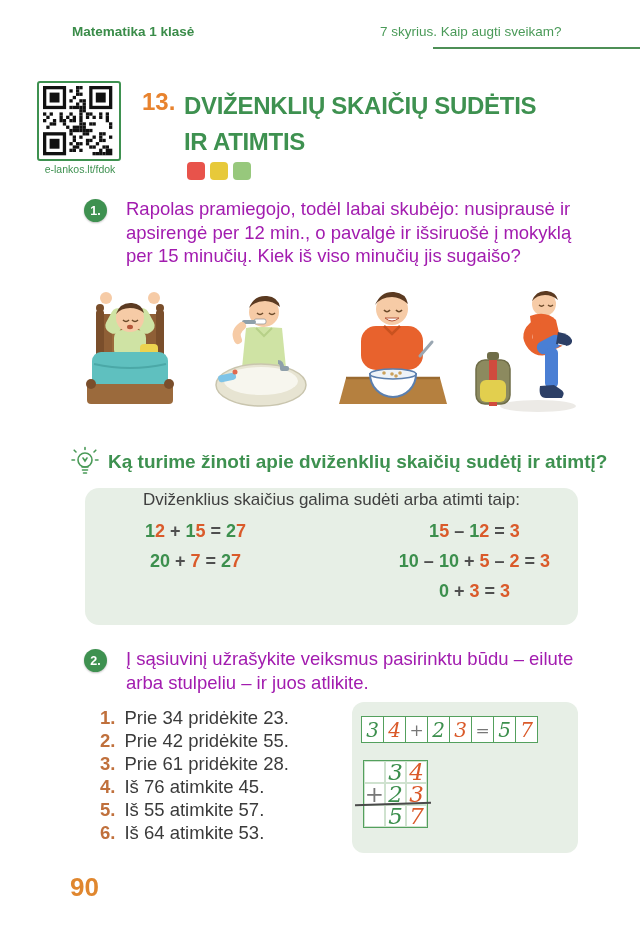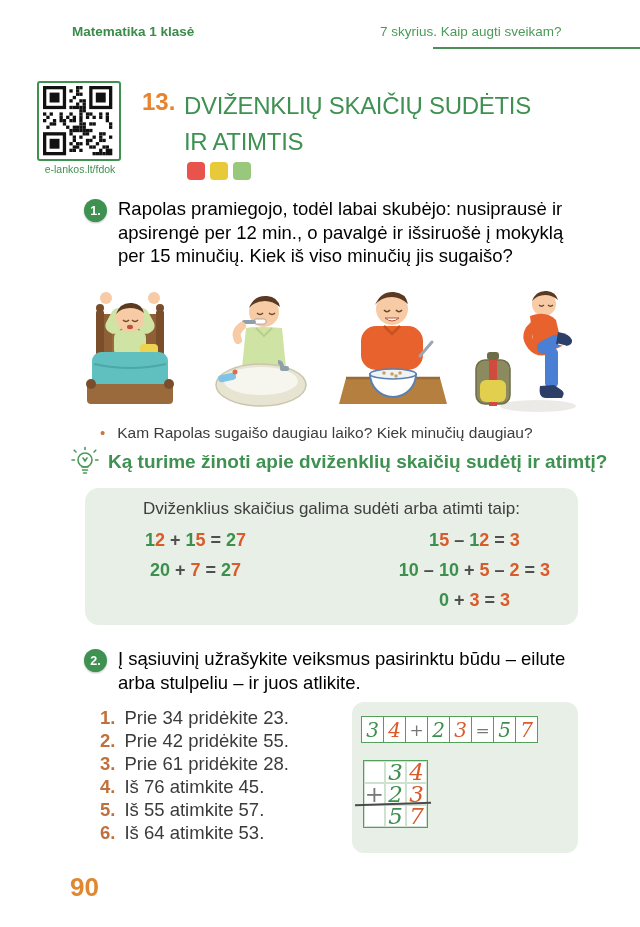--- a/index.html
+++ b/index.html
@@ -10,39 +10,39 @@
   
   .hdr-left{position:absolute;left:72px;top:24px;font-size:13.5px;font-weight:bold;color:#3a8c49;}
   .hdr-right{position:absolute;left:380px;top:24px;width:200px;font-size:13.5px;color:#4a9a58;text-align:left;}
   .hdr-rule{position:absolute;left:433px;top:47px;width:207px;height:2px;background:#4d8f56;}
   
   .qr-frame{position:absolute;left:37px;top:81px;width:84px;height:80px;border:2px solid #3e9150;border-radius:3px;background:#fff;box-sizing:border-box;}
   .qr-frame svg{position:absolute;left:4px;top:3px;}
   .qr-caption{position:absolute;left:24px;top:163px;width:112px;text-align:center;font-size:10.5px;color:#3e9150;}
   
   .lesson-number{position:absolute;left:142px;top:88px;font-size:24px;font-weight:bold;color:#e8832e;}
-  .lesson-title{position:absolute;left:184px;top:88px;width:420px;font-size:24px;line-height:36px;font-weight:normal;color:#3e9150;letter-spacing:-0.3px;}
+  .lesson-title{position:absolute;left:184px;top:88px;width:420px;font-size:24px;line-height:36px;font-weight:bold;color:#3e9150;letter-spacing:-0.3px;}
   .squares{position:absolute;left:187px;top:162px;display:flex;gap:5px;}
   .squares div{width:18px;height:18px;border-radius:4px;}
   
   .badge{position:absolute;width:23px;height:23px;border-radius:50%;background:#3e9150;color:#fff;
     font-size:12.5px;font-weight:bold;display:flex;align-items:center;justify-content:center;box-shadow:0 1px 2px rgba(0,0,0,.25);}
-  .task-text{position:absolute;left:118px;width:468px;font-size:18.5px;line-height:1.28;color:#000000;}
+  .task-text{position:absolute;left:126px;width:468px;font-size:18.5px;line-height:1.28;color:#a21caf;}
   
   .illustrations{position:absolute;left:70px;top:282px;width:516px;height:136px;display:flex;justify-content:space-between;}
   .illustrations svg{width:120px;height:136px;}
   
   .bullet-row{position:absolute;left:100px;top:424px;font-size:15.5px;color:#3d3d3d;}
   .bullet-dot{color:#c8763c;font-size:15px;margin-right:12px;}
   
   .know-row{position:absolute;left:70px;top:446px;display:flex;align-items:center;gap:8px;justify-content:center;}
   .know-text{font-size:19px;font-weight:600;color:#3e9150;}
   
   .infobox{position:absolute;left:85px;top:488px;width:493px;height:137px;background:#e7efe6;border-radius:14px;}
-  .infobox-title{margin-top:11px;text-align:center;font-size:17px;color:#3f3f3f;}
+  .infobox-title{margin-top:2px;text-align:center;font-size:17px;color:#3f3f3f;}
   .eq-cols{display:flex;justify-content:space-between;padding:6px 28px 0 60px;}
   .eq-col{display:flex;flex-direction:column;align-items:center;}
   .eq-row{height:30px;line-height:30px;font-size:18px;font-weight:bold;white-space:pre;}
   .tk-green{color:#3c8f4d;}
   .tk-orange{color:#da5a2a;}
   .tk-dark{color:#4f4f4f;font-weight:600;}
   
   .exercise-list{position:absolute;left:100px;top:706px;}
   .exercise-row{height:23px;line-height:23px;font-size:18.5px;}
   .exercise-num{color:#c0703c;font-weight:bold;margin-right:9px;}
@@ -283,23 +283,20 @@
       <path d="M64 34 q16 -6 26 4 l6 26 q-14 8 -28 2 z" fill="#e8622d"></path>
       <path d="M70 42 q-14 10 -4 22 q6 7 16 4" stroke="#e8622d" stroke-width="9" fill="none" stroke-linecap="round"></path>
       <rect x="70" y="56" width="26" height="13" rx="6" transform="rotate(-28 83 62)" fill="#4a7fd4"></rect>
       <path d="M92 50 q12 2 14 8 q1 5 -6 6 l-10 -2 z" fill="#2c3f66"></path>
       <path d="M92 62 q8 2 8 2" stroke="#fff" stroke-width="1.2" fill="none"></path>
       <rect x="79" y="66" width="13" height="40" rx="5" fill="#4a7fd4"></rect>
       <path d="M74 104 q-2 12 6 12 l16 0 q4 -6 -2 -9 l-6 -4 z" fill="#2c3f66"></path>
     </svg>
   </div>
 
-  <div class="bullet-row">
-    <span class="bullet-dot">•</span><span>Kam Rapolas sugaišo daugiau laiko? Kiek minučių daugiau?</span>
-  </div>
 
   <div class="know-row">
     <svg width="30" height="32" viewBox="0 0 30 32">
       <g stroke="#4a9a58" stroke-width="1.6" fill="none" stroke-linecap="round">
         <circle cx="15" cy="14" r="7"></circle>
         <path d="M12 21 h6 M12.5 24 h5 M13.5 27 h3"></path>
         <path d="M15 3.5 v-2 M6 6 l-1.8 -1.8 M24 6 l1.8 -1.8 M4.5 14 h-2.5 M25.5 14 h2.5"></path>
         <path d="M13 12 l2 3 l2 -3"></path>
       </g>
     </svg>

